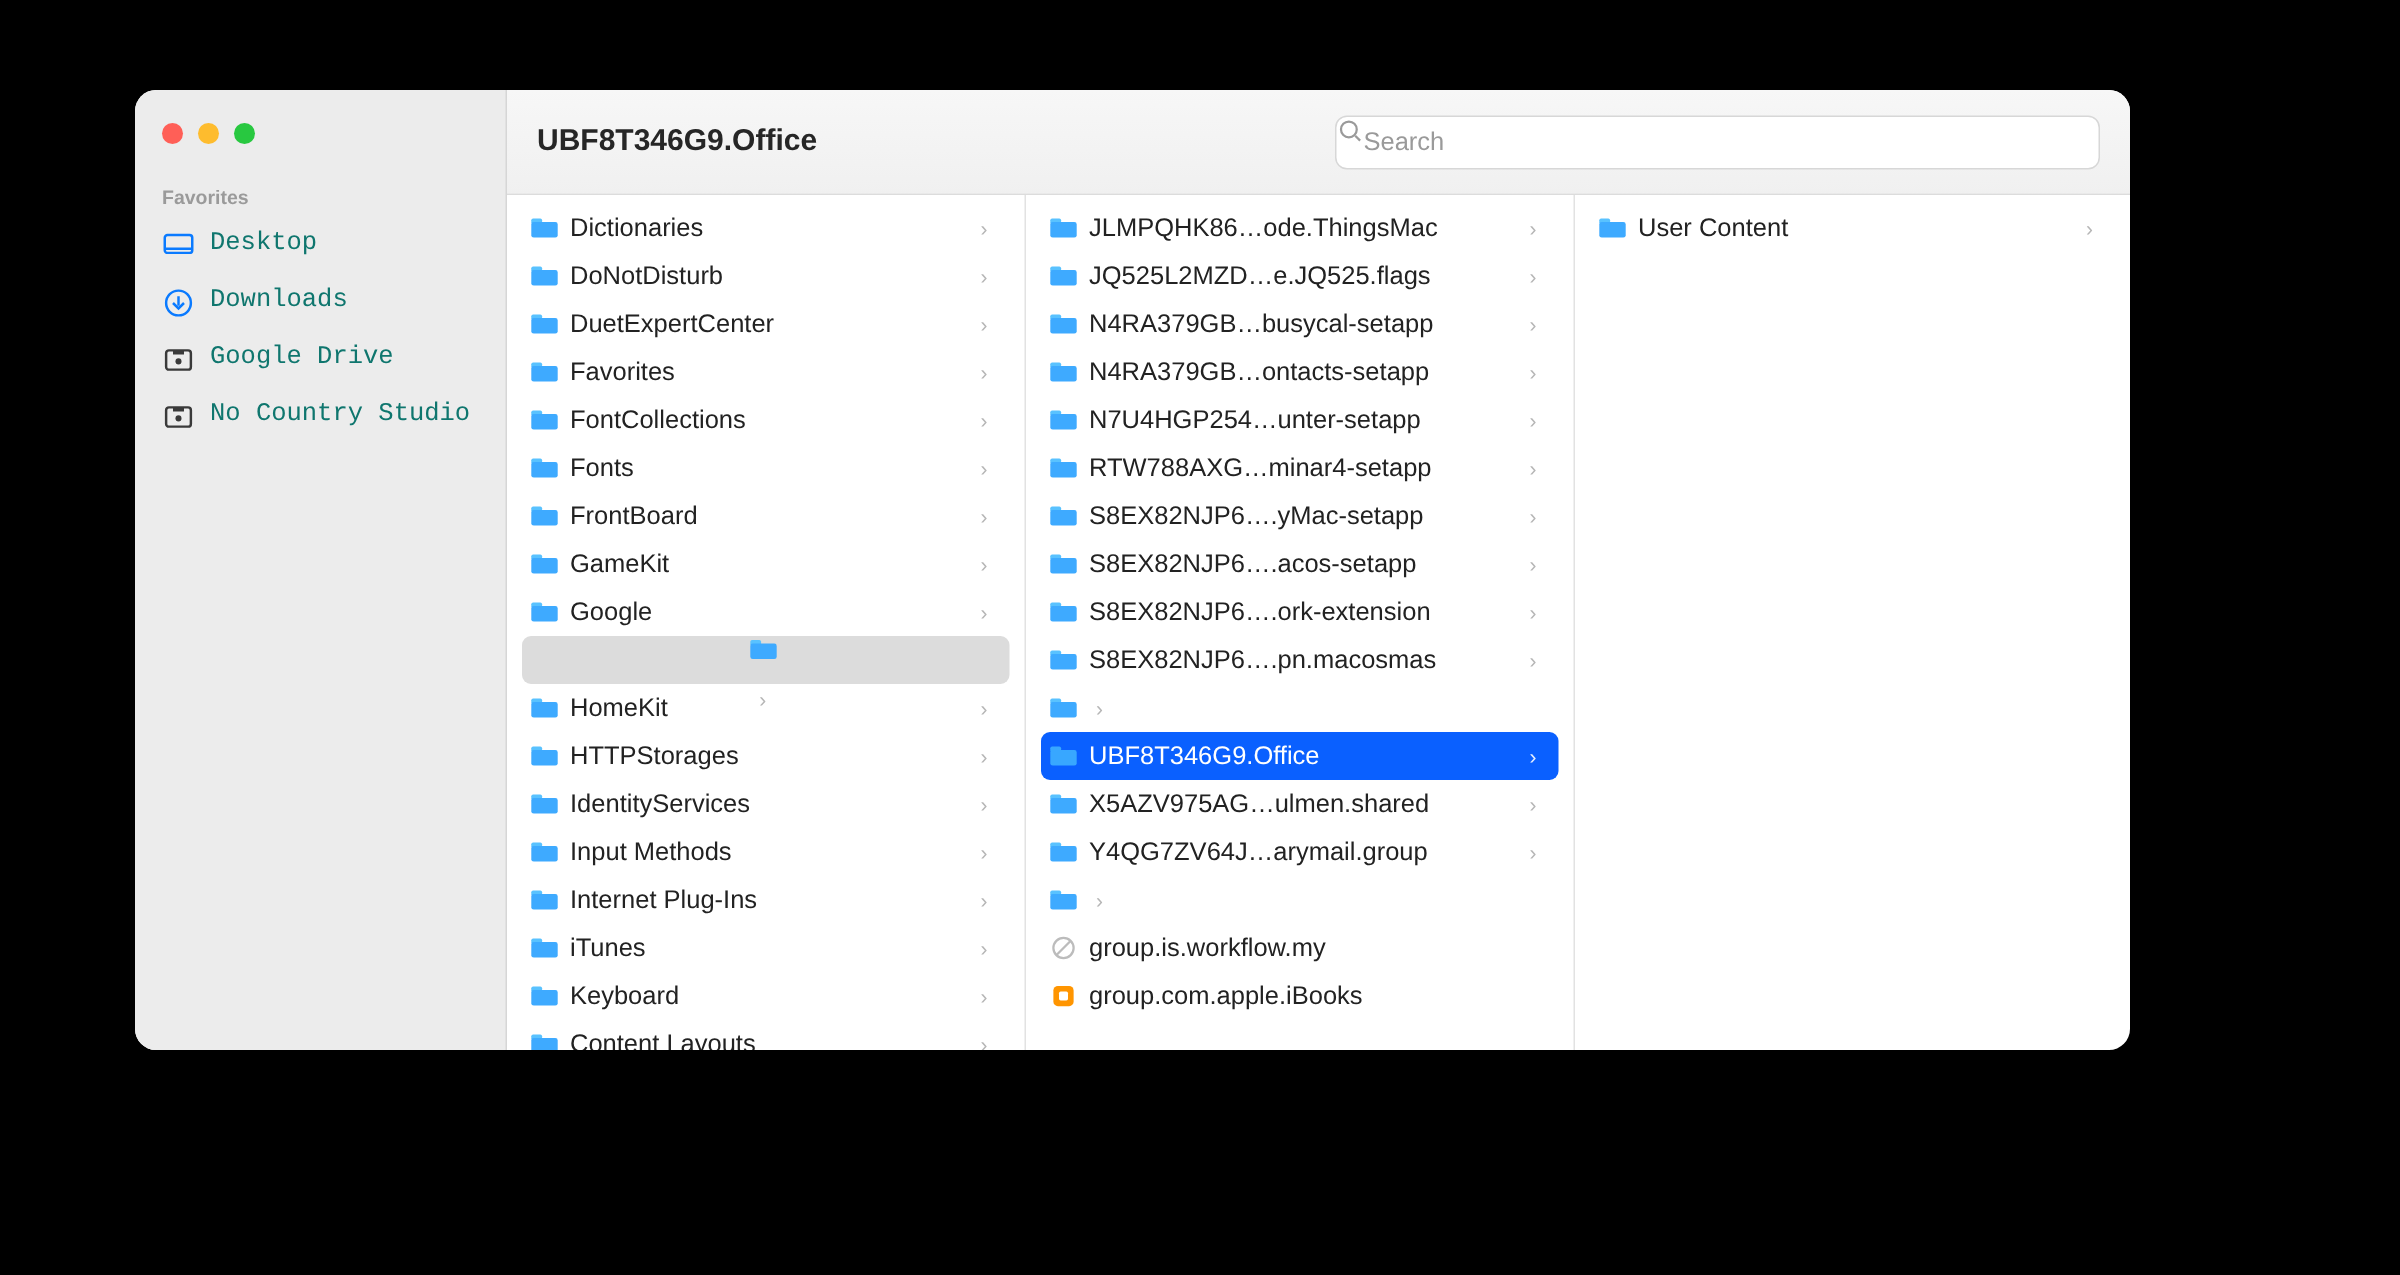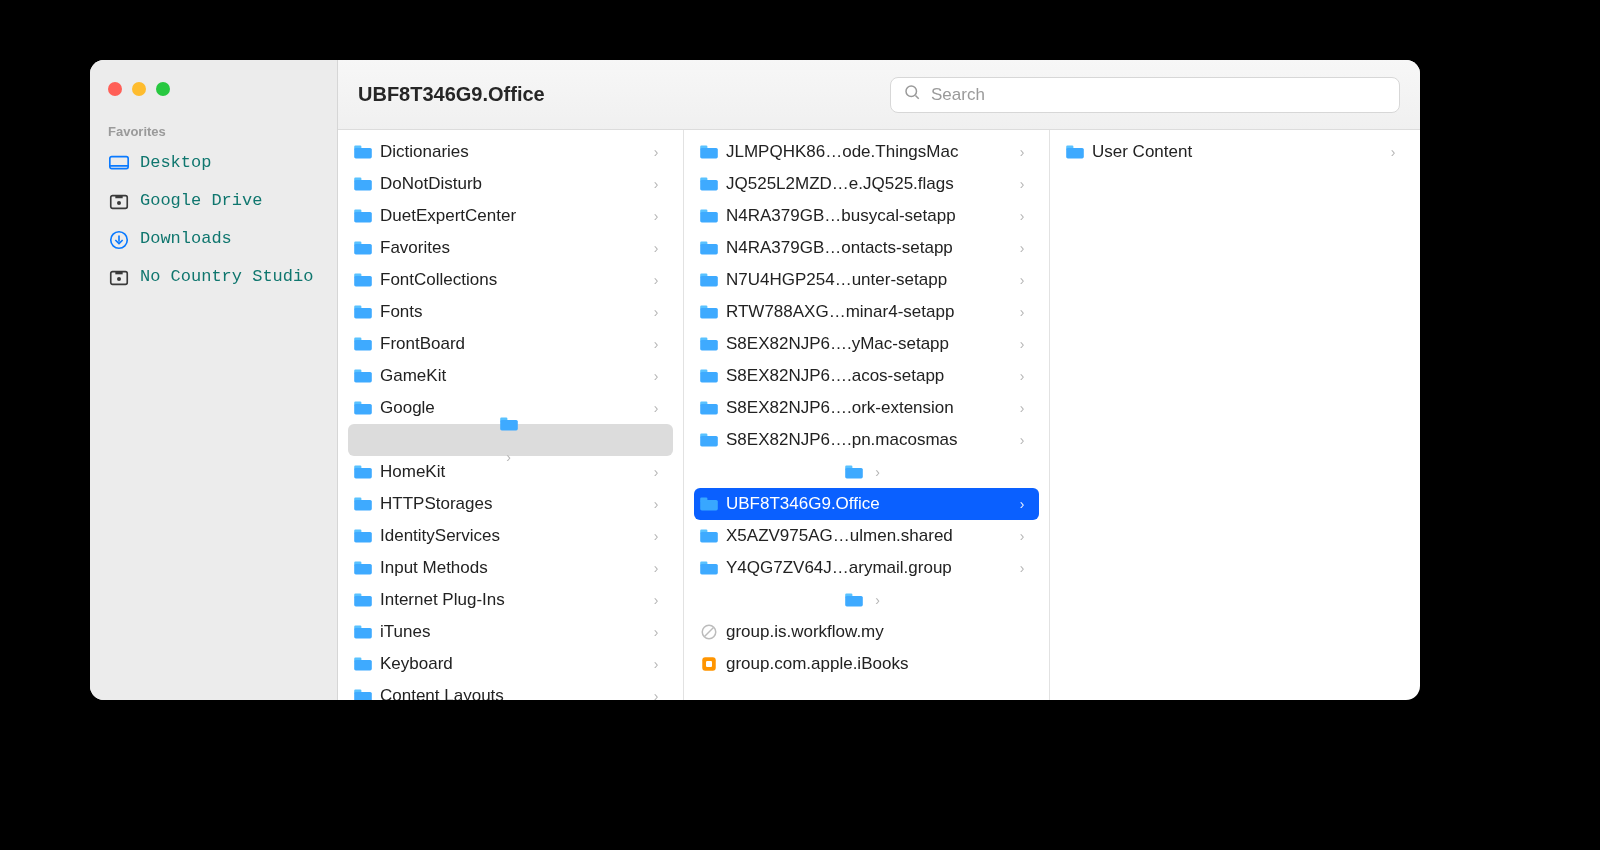--- a/index.html
+++ b/index.html
@@ -66,23 +66,22 @@
   .title {
     font-size: 20px; font-weight: 700; color: #262626;
     flex: 0 0 auto;
   }
   .spacer { flex: 1; }
   .search {
     width: 510px; height: 36px;
     border: 1px solid #d7d7d7;
     border-radius: 8px;
     background: #fff;
-    display: flex; align-items: center;
-    padding: 0 12px;
-    gap: 10px;
+    display: flex; 
+    padding: 0 0;
     color: #9a9a9a;
     font-size: 17px;
   }
   .search svg { width: 18px; height: 18px; stroke:#9a9a9a; }
   .search input {
     border: none; outline: none; flex: 1; font-size: 17px; background: transparent;
     color: #333;
   }
   .search input::placeholder { color: #9a9a9a; }
 
@@ -104,21 +103,20 @@
     display: flex; align-items: center;
     height: 32px;
     padding: 0 10px 0 6px;
     border-radius: 6px;
     margin: 0 6px;
     gap: 8px;
     font-size: 17px;
     color: #222;
     cursor: default;
     white-space: nowrap;
-    justify-content: center;
   }
   .row .label { flex: 1; overflow: hidden; text-overflow: ellipsis; }
   .row.selected-gray { background: #dcdcdc; flex-direction: column; }
   .row.selected-blue { background: #0a60ff; color: #fff; }
   .row.selected-blue .chev { color: rgba(255,255,255,0.9); }
   .row.selected-blue .folder-icon rect.fbody { fill:#38a7ff; }
   .row.selected-blue .folder-icon rect.ftab { fill:#38a7ff; }
 
   .chev {
     color: #b6b6b6;
@@ -148,37 +146,37 @@
             <span class="fav-icon">
               <svg viewBox="0 0 24 24" fill="none" stroke="#0a7aff" stroke-width="1.8">
       <rect x="2" y="4" width="20" height="13" rx="2"></rect>
       <line x1="2" y1="14" x2="22" y2="14"></line>
     </svg>
             </span>
             <span>Desktop</span>
           </div>
           <div class="fav-item">
             <span class="fav-icon">
-              <svg viewBox="0 0 24 24" fill="none" stroke="#3a3a3a" stroke-width="1.8">
-    <rect x="3" y="5" width="18" height="14" rx="2"></rect>
-    <path d="M8 5 v3 h8 v-3" fill="#3a3a3a" stroke="none"></path>
-    <circle cx="12" cy="13" r="2.2" fill="#3a3a3a" stroke="none"></circle>
-  </svg>
-            </span>
-            <span>Google Drive</span>
-          </div>
-          <div class="fav-item">
-            <span class="fav-icon">
               <svg viewBox="0 0 24 24" fill="none" stroke="#0a7aff" stroke-width="1.8">
       <circle cx="12" cy="12" r="9"></circle>
       <path d="M12 7 v7"></path>
       <path d="M8 12 l4 4 l4 -4"></path>
     </svg>
             </span>
             <span>Downloads</span>
+          </div>
+          <div class="fav-item">
+            <span class="fav-icon">
+              <svg viewBox="0 0 24 24" fill="none" stroke="#3a3a3a" stroke-width="1.8">
+    <rect x="3" y="5" width="18" height="14" rx="2"></rect>
+    <path d="M8 5 v3 h8 v-3" fill="#3a3a3a" stroke="none"></path>
+    <circle cx="12" cy="13" r="2.2" fill="#3a3a3a" stroke="none"></circle>
+  </svg>
+            </span>
+            <span>Google Drive</span>
           </div>
           <div class="fav-item">
             <span class="fav-icon">
               <svg viewBox="0 0 24 24" fill="none" stroke="#3a3a3a" stroke-width="1.8">
     <rect x="3" y="5" width="18" height="14" rx="2"></rect>
     <path d="M8 5 v3 h8 v-3" fill="#3a3a3a" stroke="none"></path>
     <circle cx="12" cy="13" r="2.2" fill="#3a3a3a" stroke="none"></circle>
   </svg>
             </span>
             <span>No Country Studio</span>

